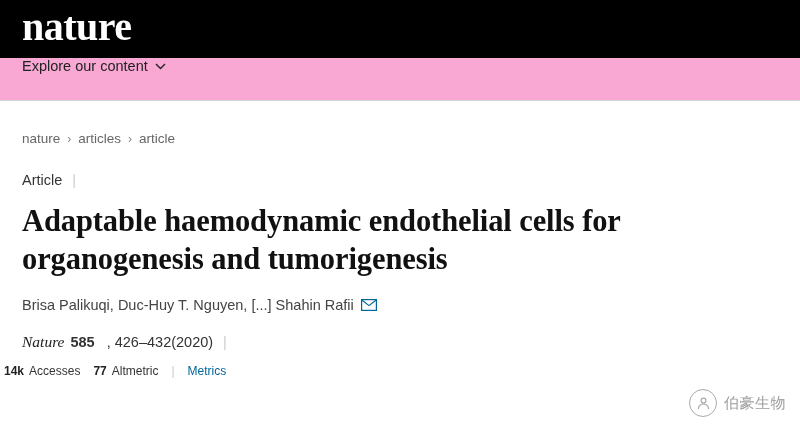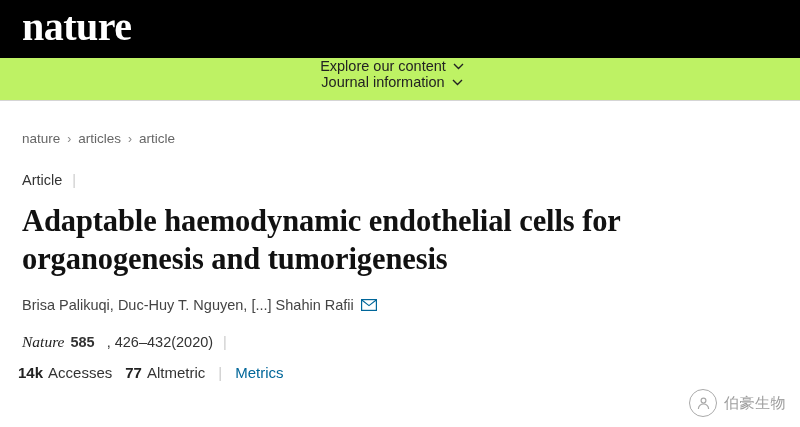--- a/index.html
+++ b/index.html
@@ -31,27 +31,26 @@
     font-size: 40px;
     font-weight: 700;
     letter-spacing: -0.5px;
     line-height: 1;
     padding-bottom: 4px;
   }
 
   
   .navbar {
     height: 43px;
-    background: #bef264;
+    background: #f9a8d4;
     border-bottom: 1px solid #d5d5d5;
     display: flex;
-    align-items: center;
+    align-items: flex-start;
     padding-left: 22px;
     box-sizing: border-box;
-    flex-direction: column;
   }
   .nav-item {
     display: flex;
     align-items: center;
     font-size: 14.5px;
     color: #222222;
     margin-right: 38px;
     cursor: pointer;
     white-space: nowrap;
   }
@@ -146,22 +145,22 @@
     margin: 0 10px;
   }
   .link {
     color: #006699;
     text-decoration: none;
     cursor: pointer;
   }
 
   
   .metrics {
-    padding: 13px 0 0 18px;
-    font-size: 15px;
+    padding: 13px 0 0 4px;
+    font-size: 12px;
     color: #333333;
     display: flex;
     align-items: flex-end;
   }
   .metrics .count {
     font-weight: 700;
     color: #222222;
   }
   .metrics .label {
     margin-left: 5px;
@@ -208,28 +207,20 @@
 
 <div class="navbar">
   <div class="nav-item">
     <span>Explore our content</span>
     <span class="caret">
       <svg width="11" height="7" viewBox="0 0 11 7">
           <path d="M1 1 L5.5 5.5 L10 1" stroke="#222" stroke-width="1.4" fill="none"></path>
         </svg>
     </span>
   </div>
-  <div class="nav-item">
-    <span>Journal information</span>
-    <span class="caret">
-      <svg width="11" height="7" viewBox="0 0 11 7">
-          <path d="M1 1 L5.5 5.5 L10 1" stroke="#222" stroke-width="1.4" fill="none"></path>
-        </svg>
-    </span>
-  </div>
 </div>
 
 <div class="breadcrumb">
   <a href="#">nature</a>
   <span class="sep">›</span>
   <a href="#">articles</a>
   <span class="sep">›</span>
   <span>article</span>
 </div>
 

